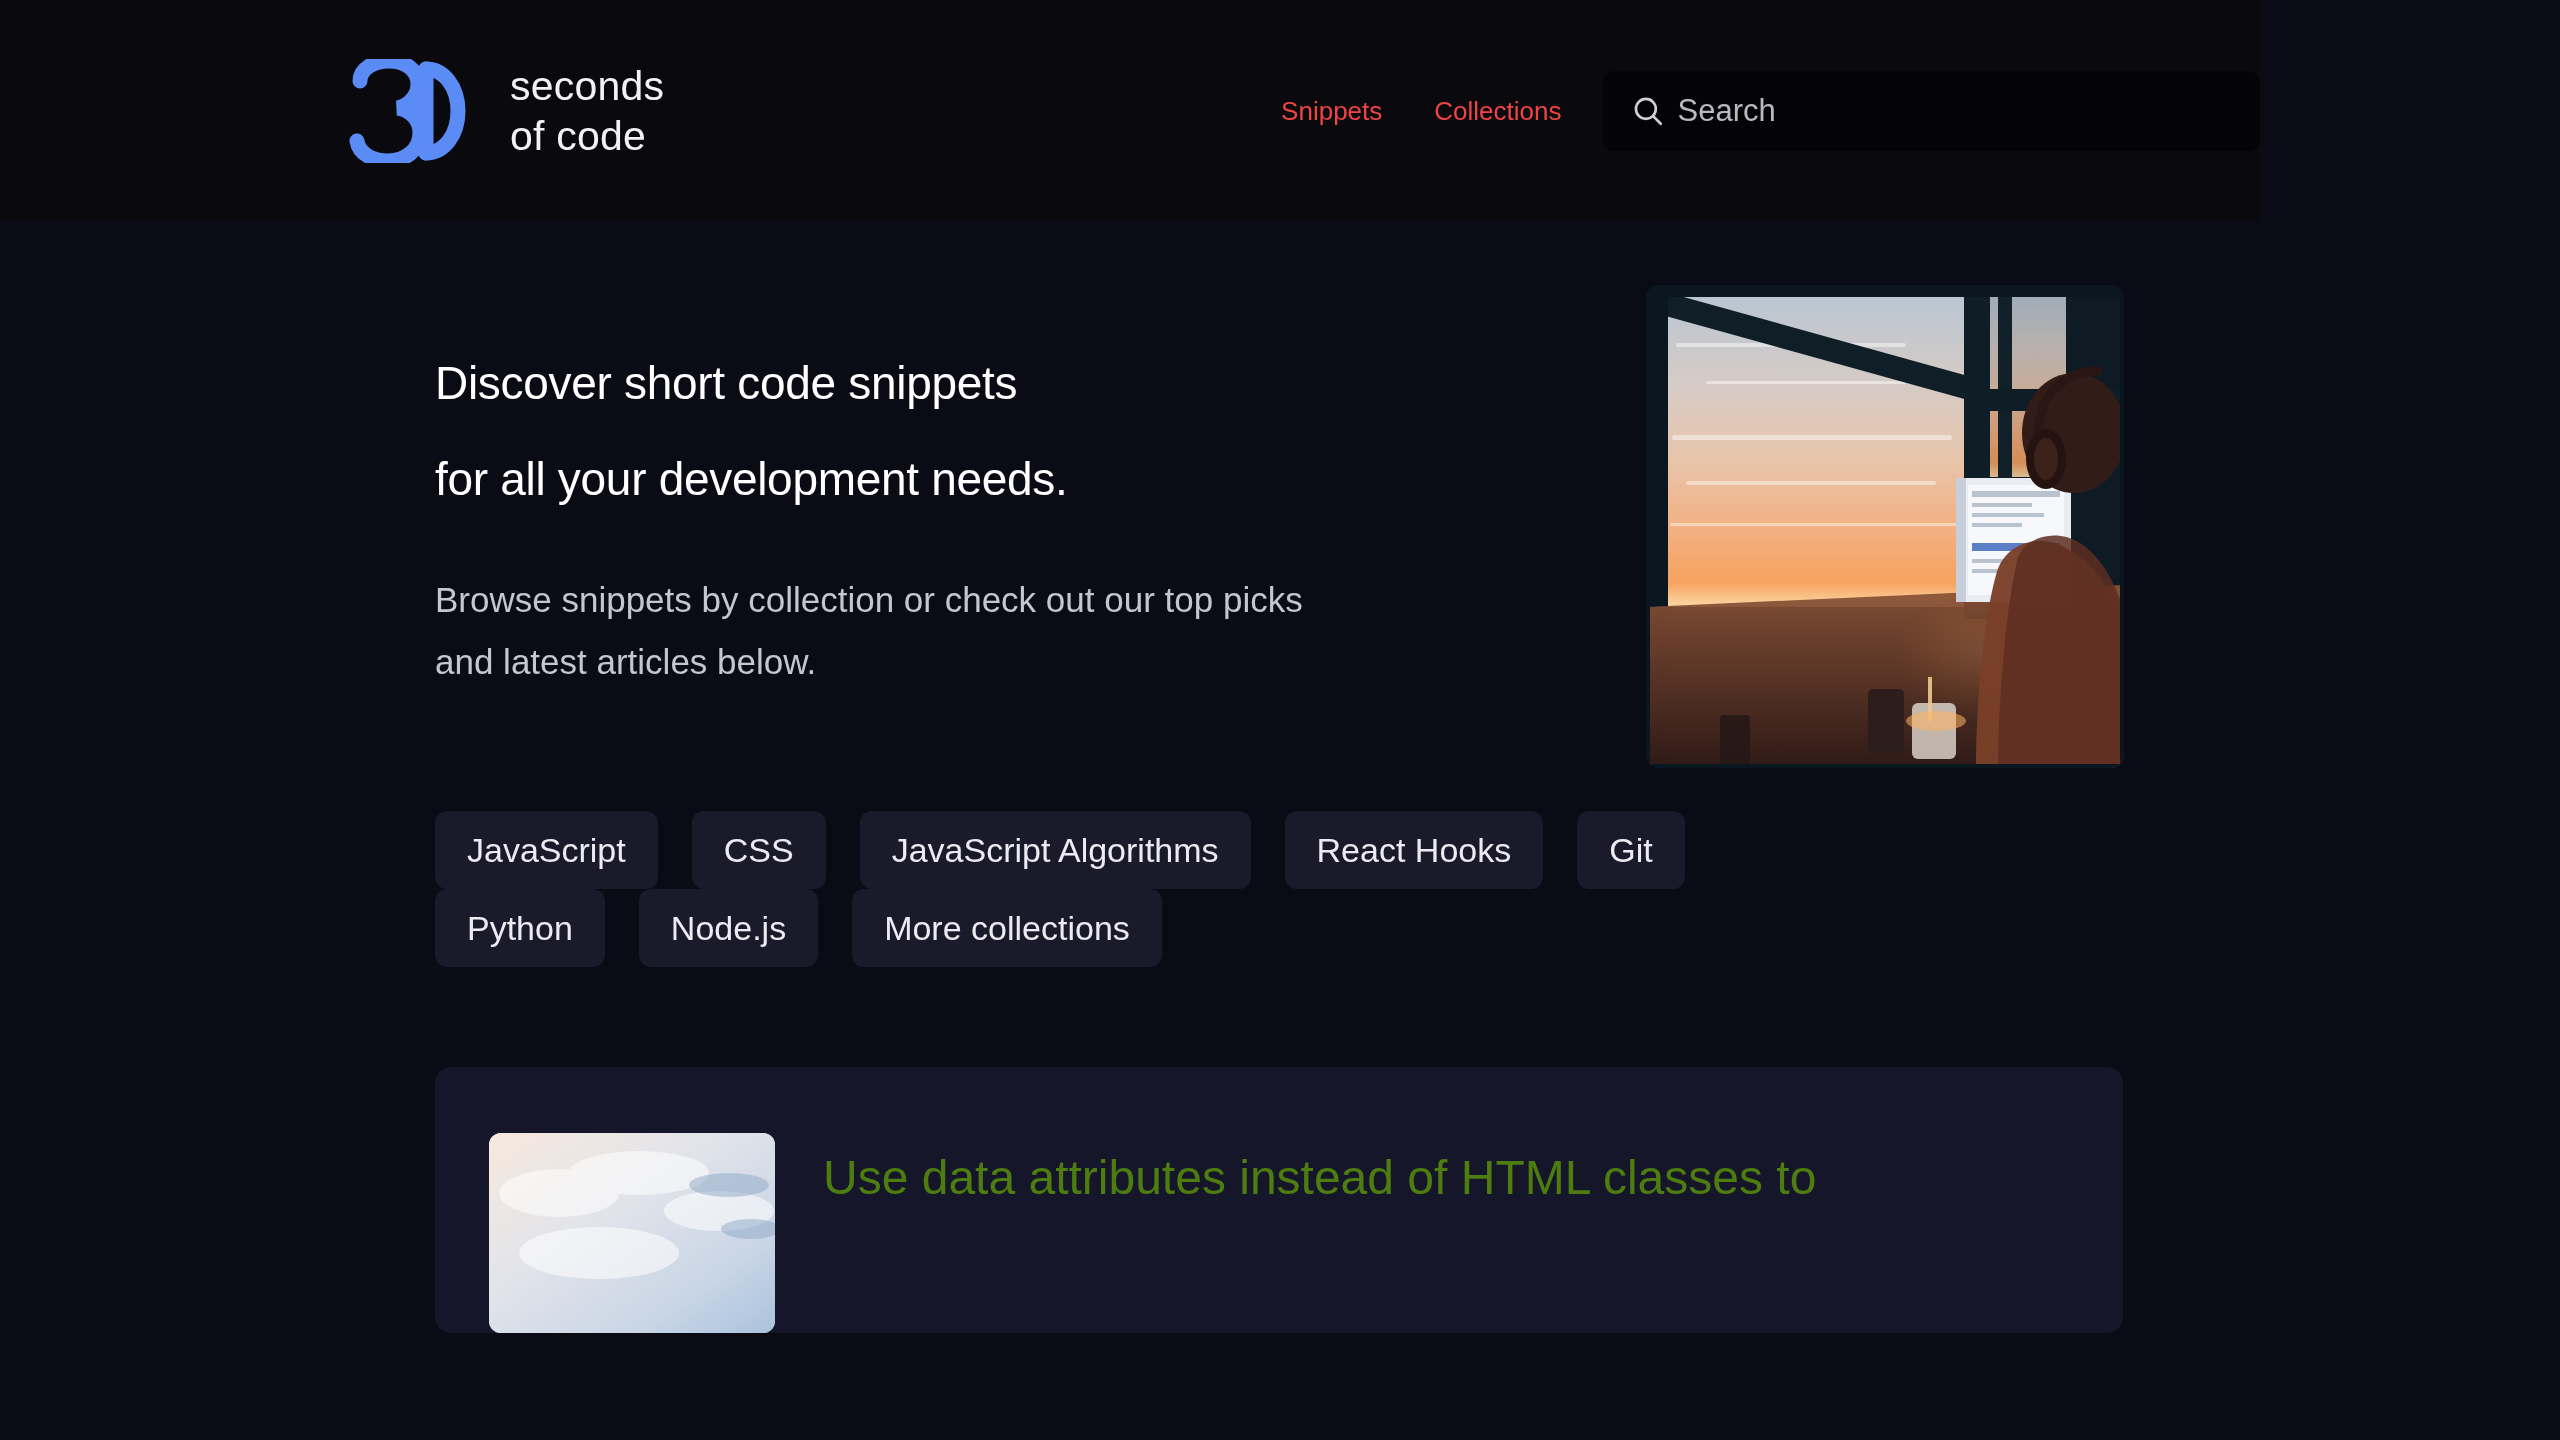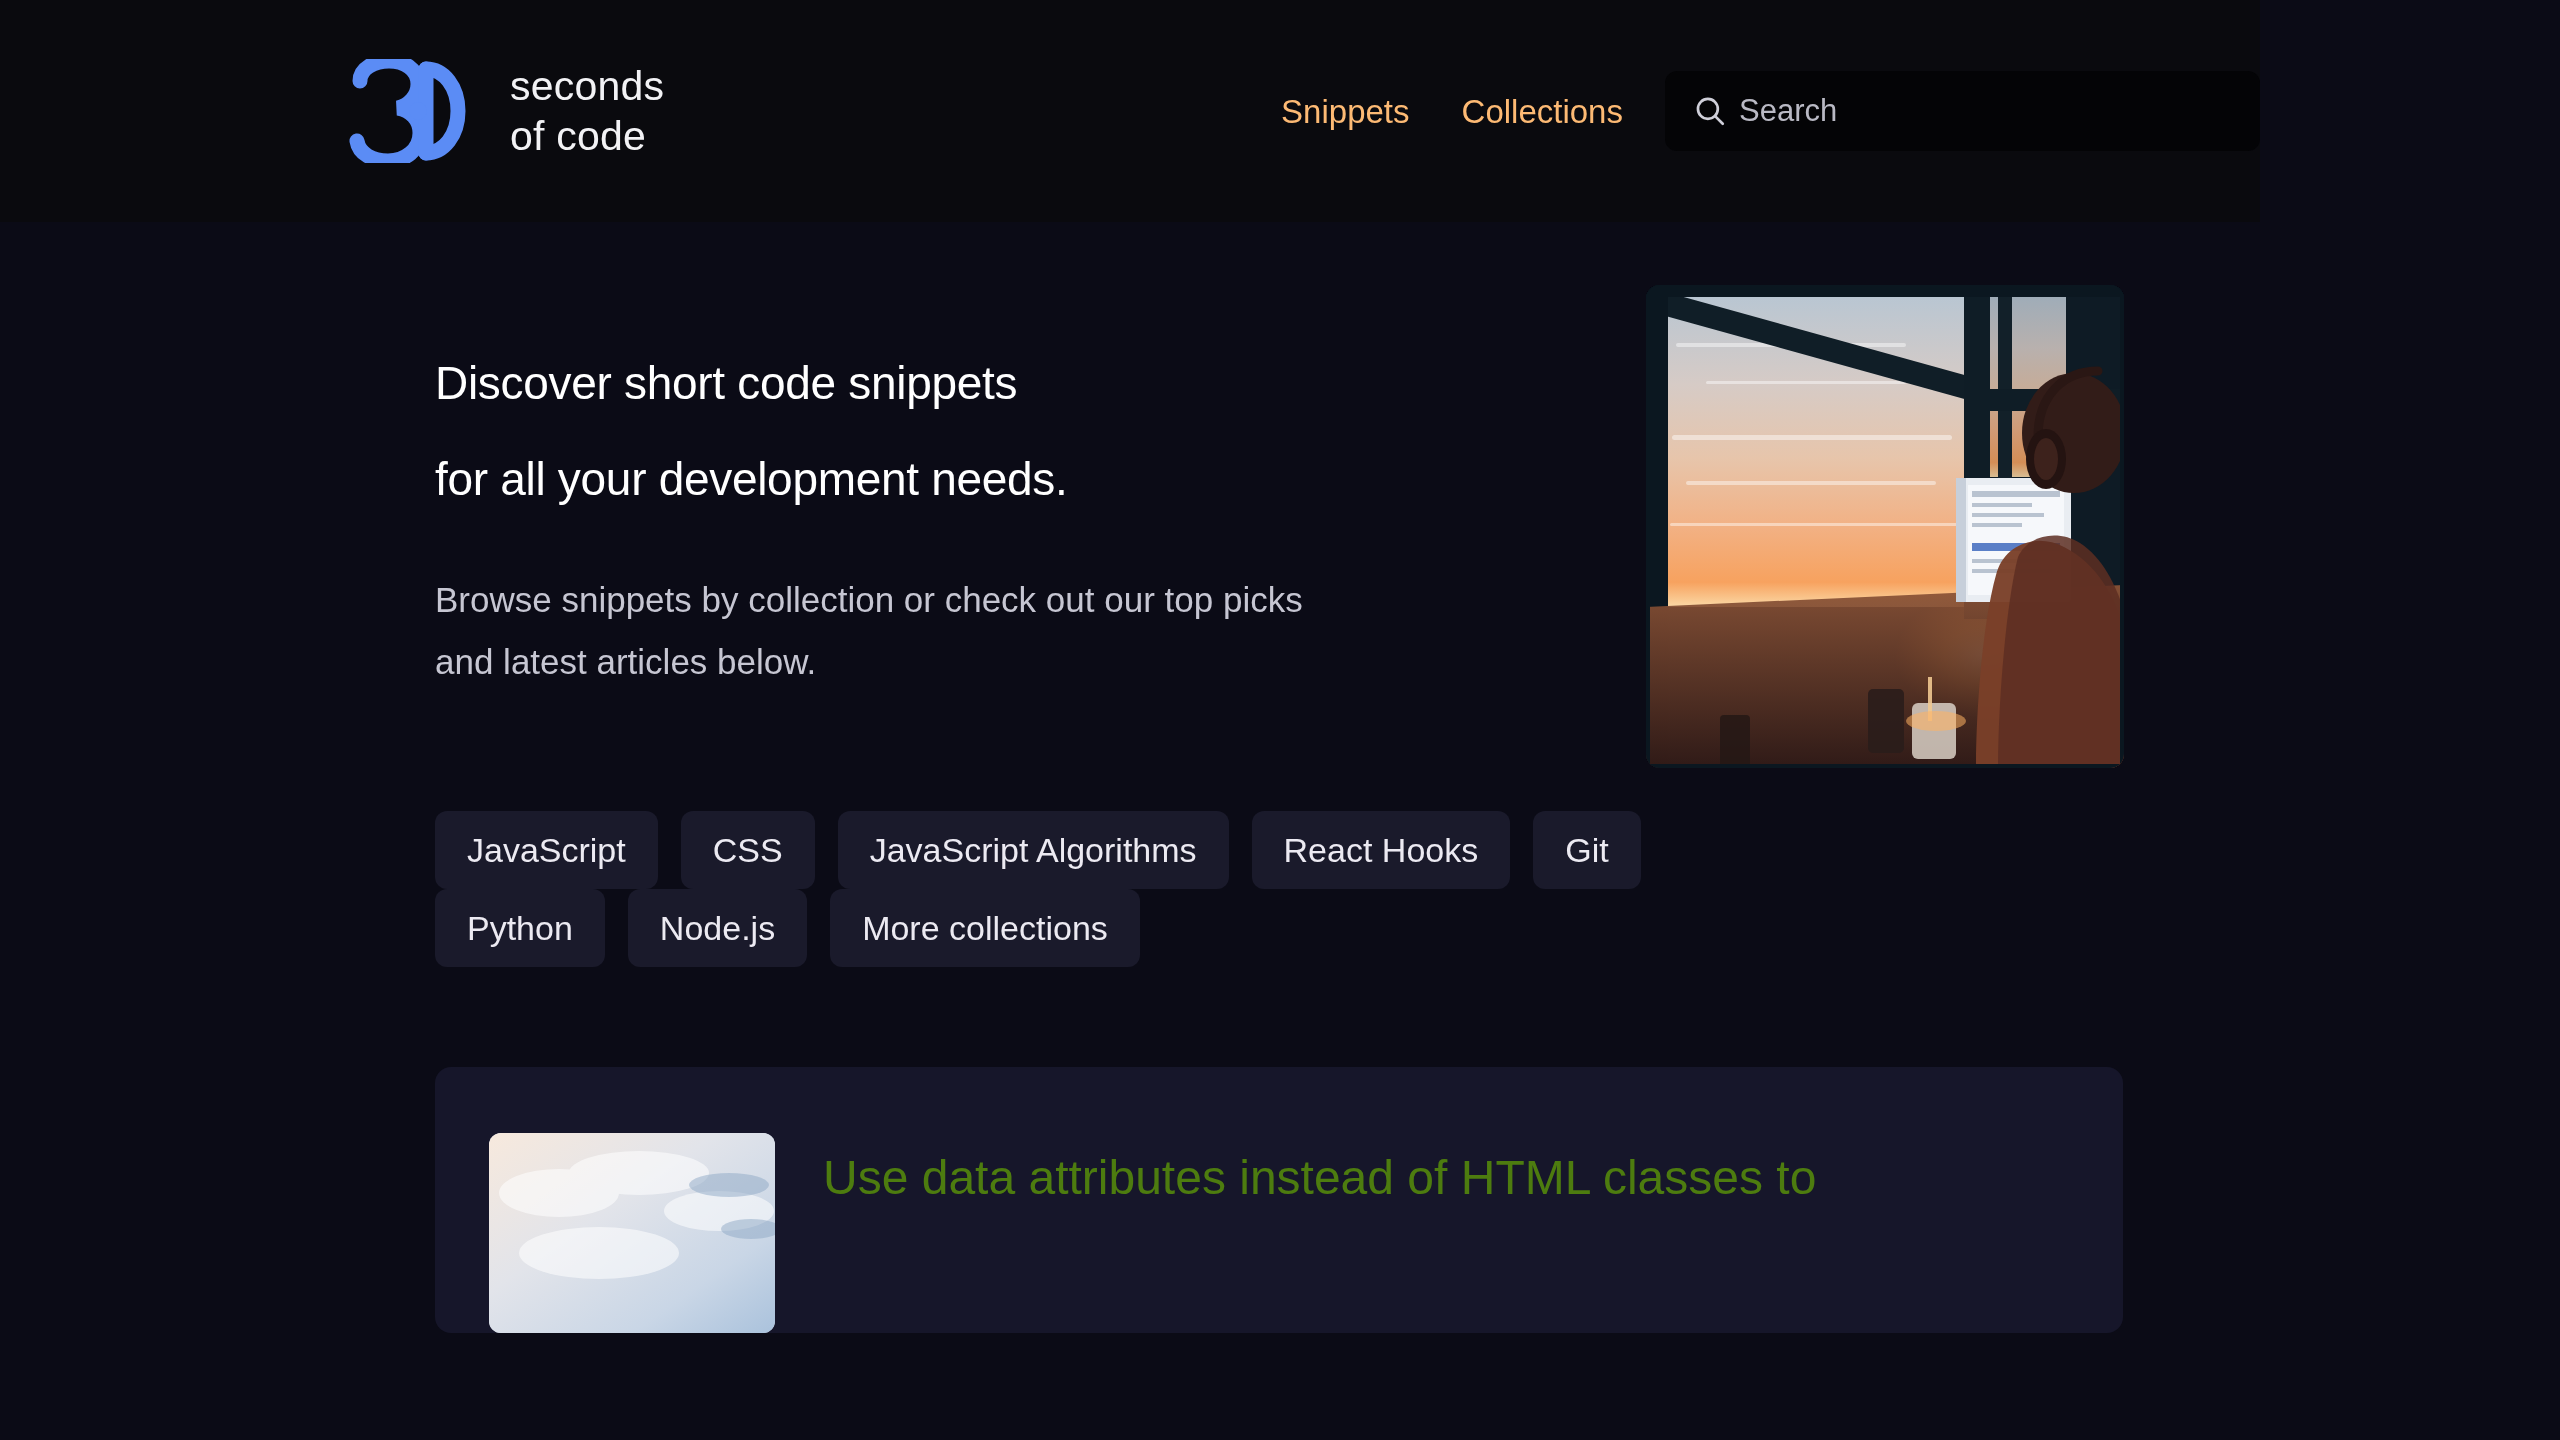--- a/index.html
+++ b/index.html
@@ -55,22 +55,22 @@
   }
 
   
   .main-nav{
     display: flex;
     align-items: center;
     gap: 52px;
     margin-left: 617px;
   }
   .nav-link{
-    color: #fdba74;
-    font-size: 33px;
+    color: #ef4444;
+    font-size: 26px;
     line-height: 33px;
     text-decoration: none;
     white-space: nowrap;
   }
 
   
   .search-wrap{
     margin-left: 42px;
     width: 856px;
     height: 80px;
@@ -139,21 +139,21 @@
     overflow: hidden;
     background: #0d1b26;
   }
   .hero-image svg{ display:block; width:100%; height:100%; }
 
   
   .chips{
     margin-top: 118px;
     display: flex;
     flex-wrap: wrap;
-    gap: 22px 23px;
+    gap: 22px 34px;
     max-width: 1700px;
   }
   .chip{
     background: #1a1a2b;
     color: #eceaf2;
     border: none;
     border-radius: 12px;
     font-family: "Liberation Sans", sans-serif;
     font-size: 34px;
     line-height: 34px;

